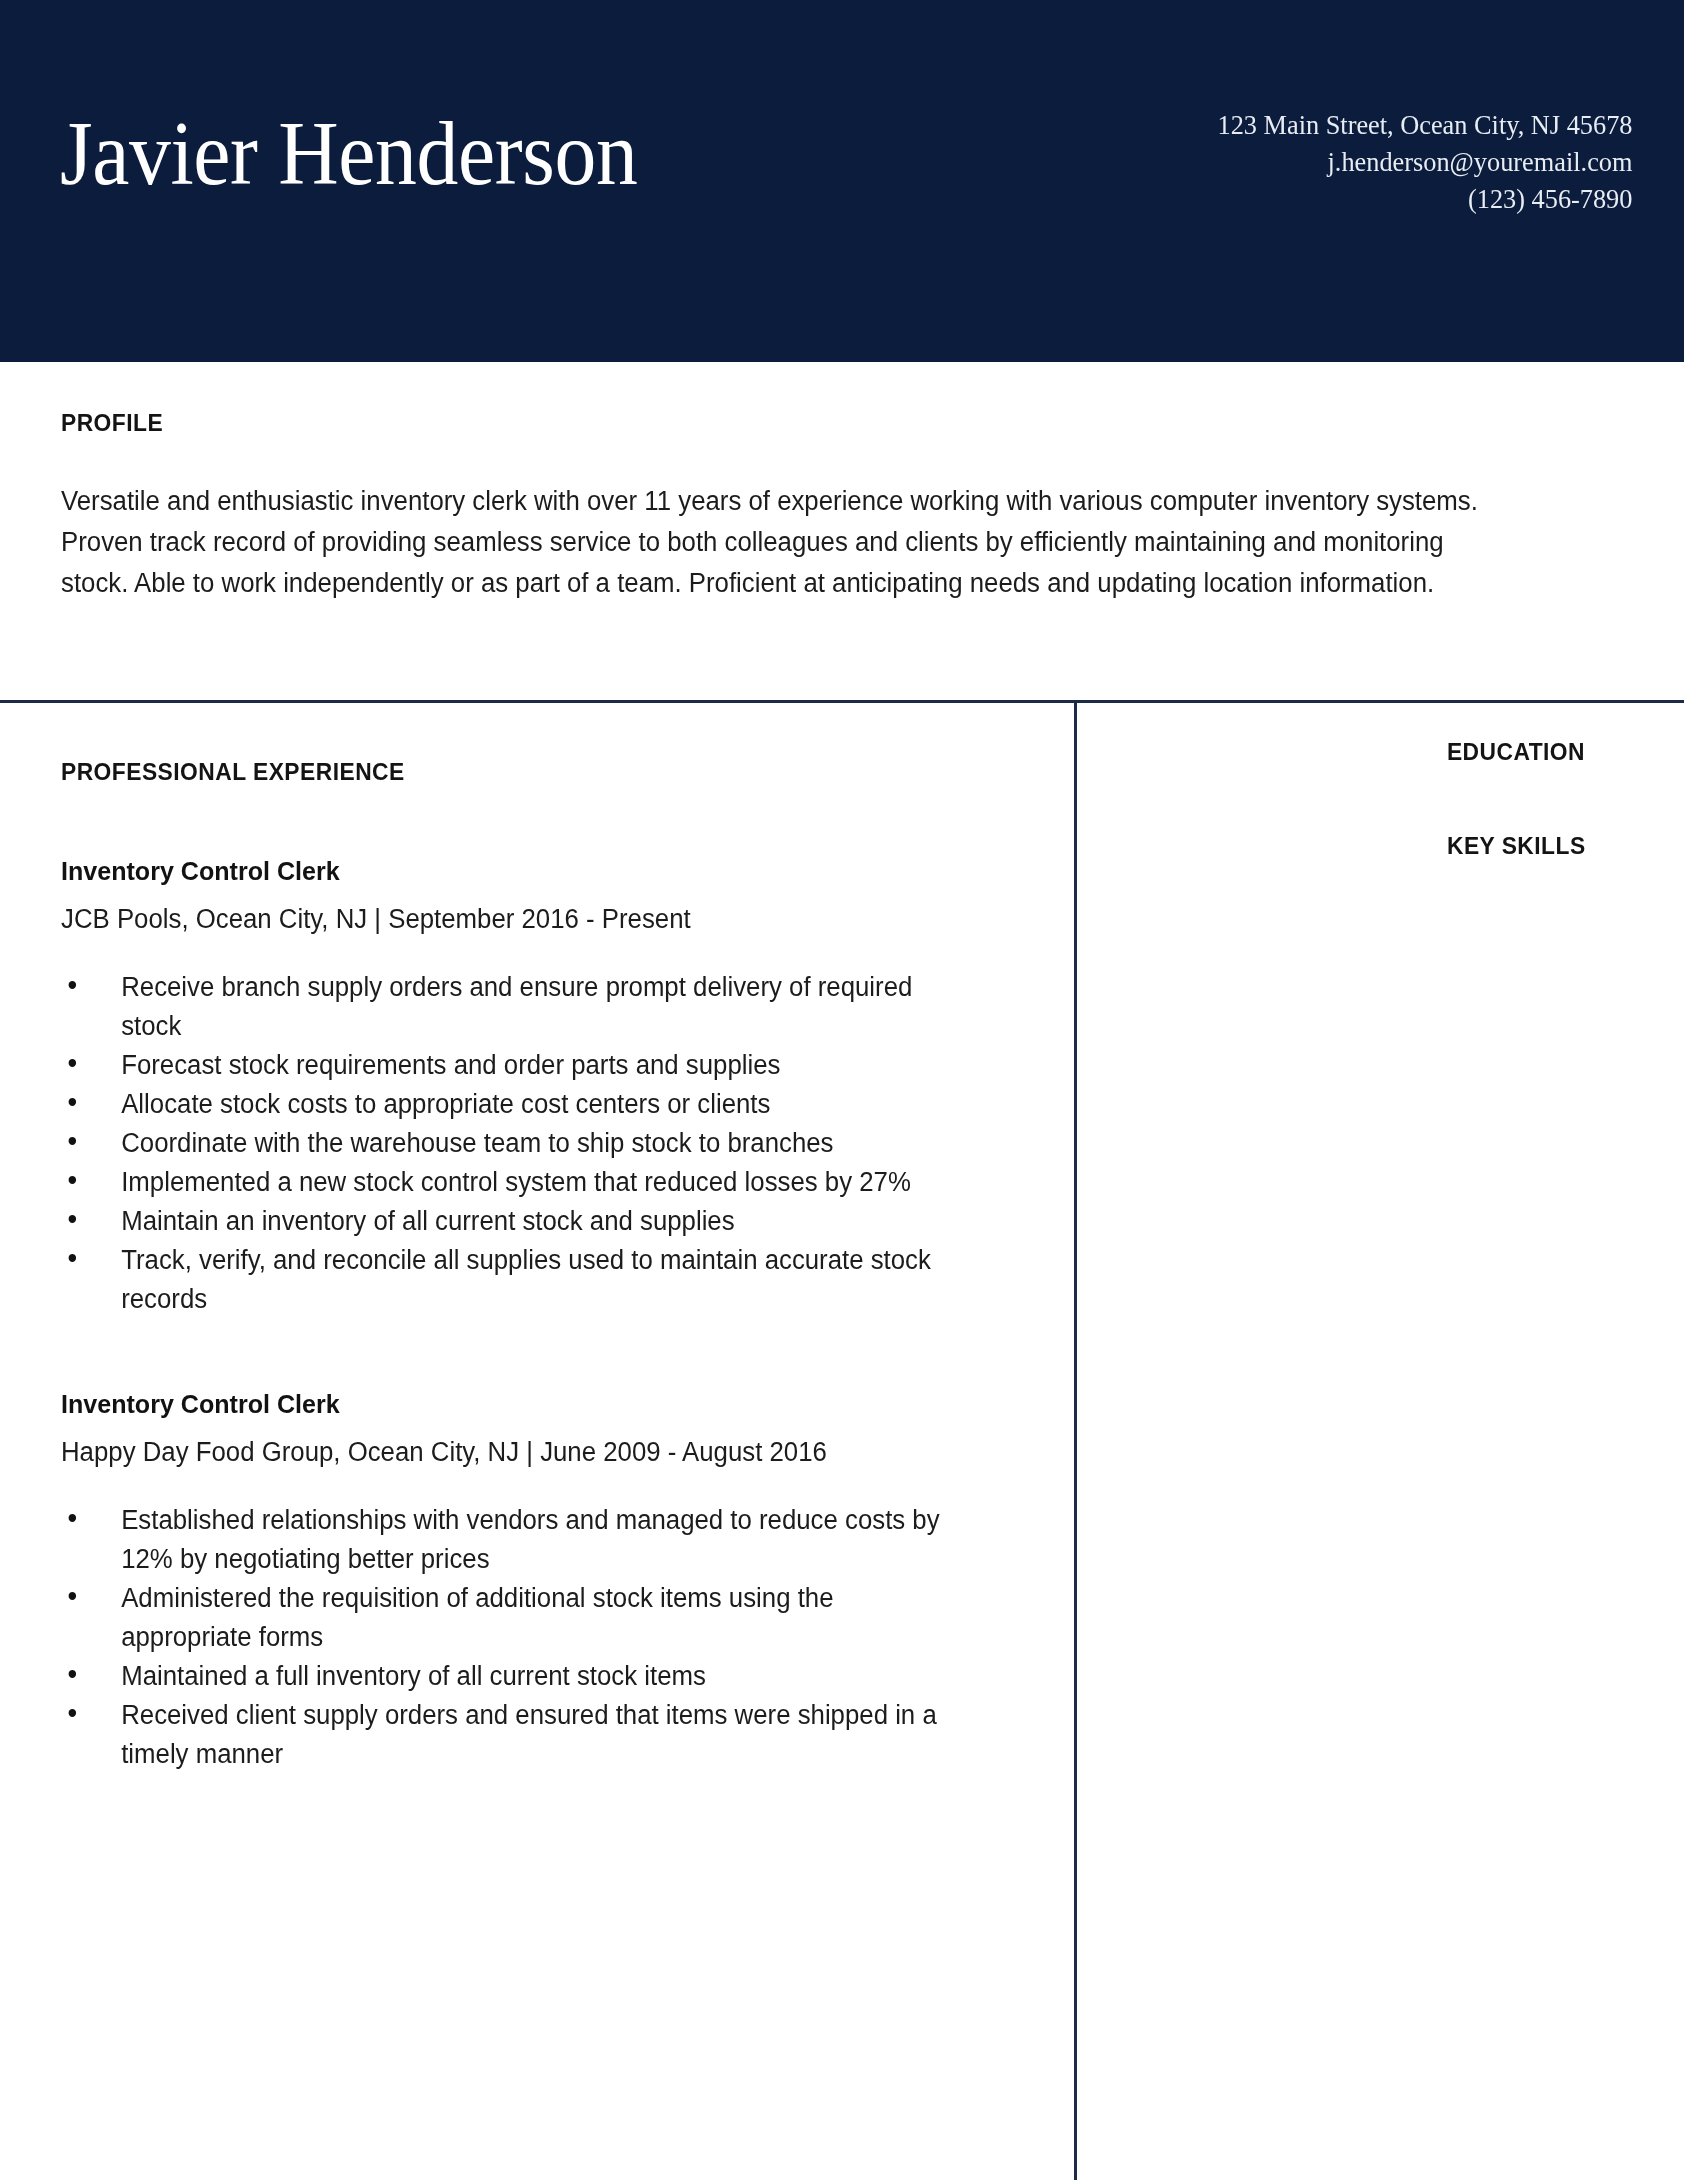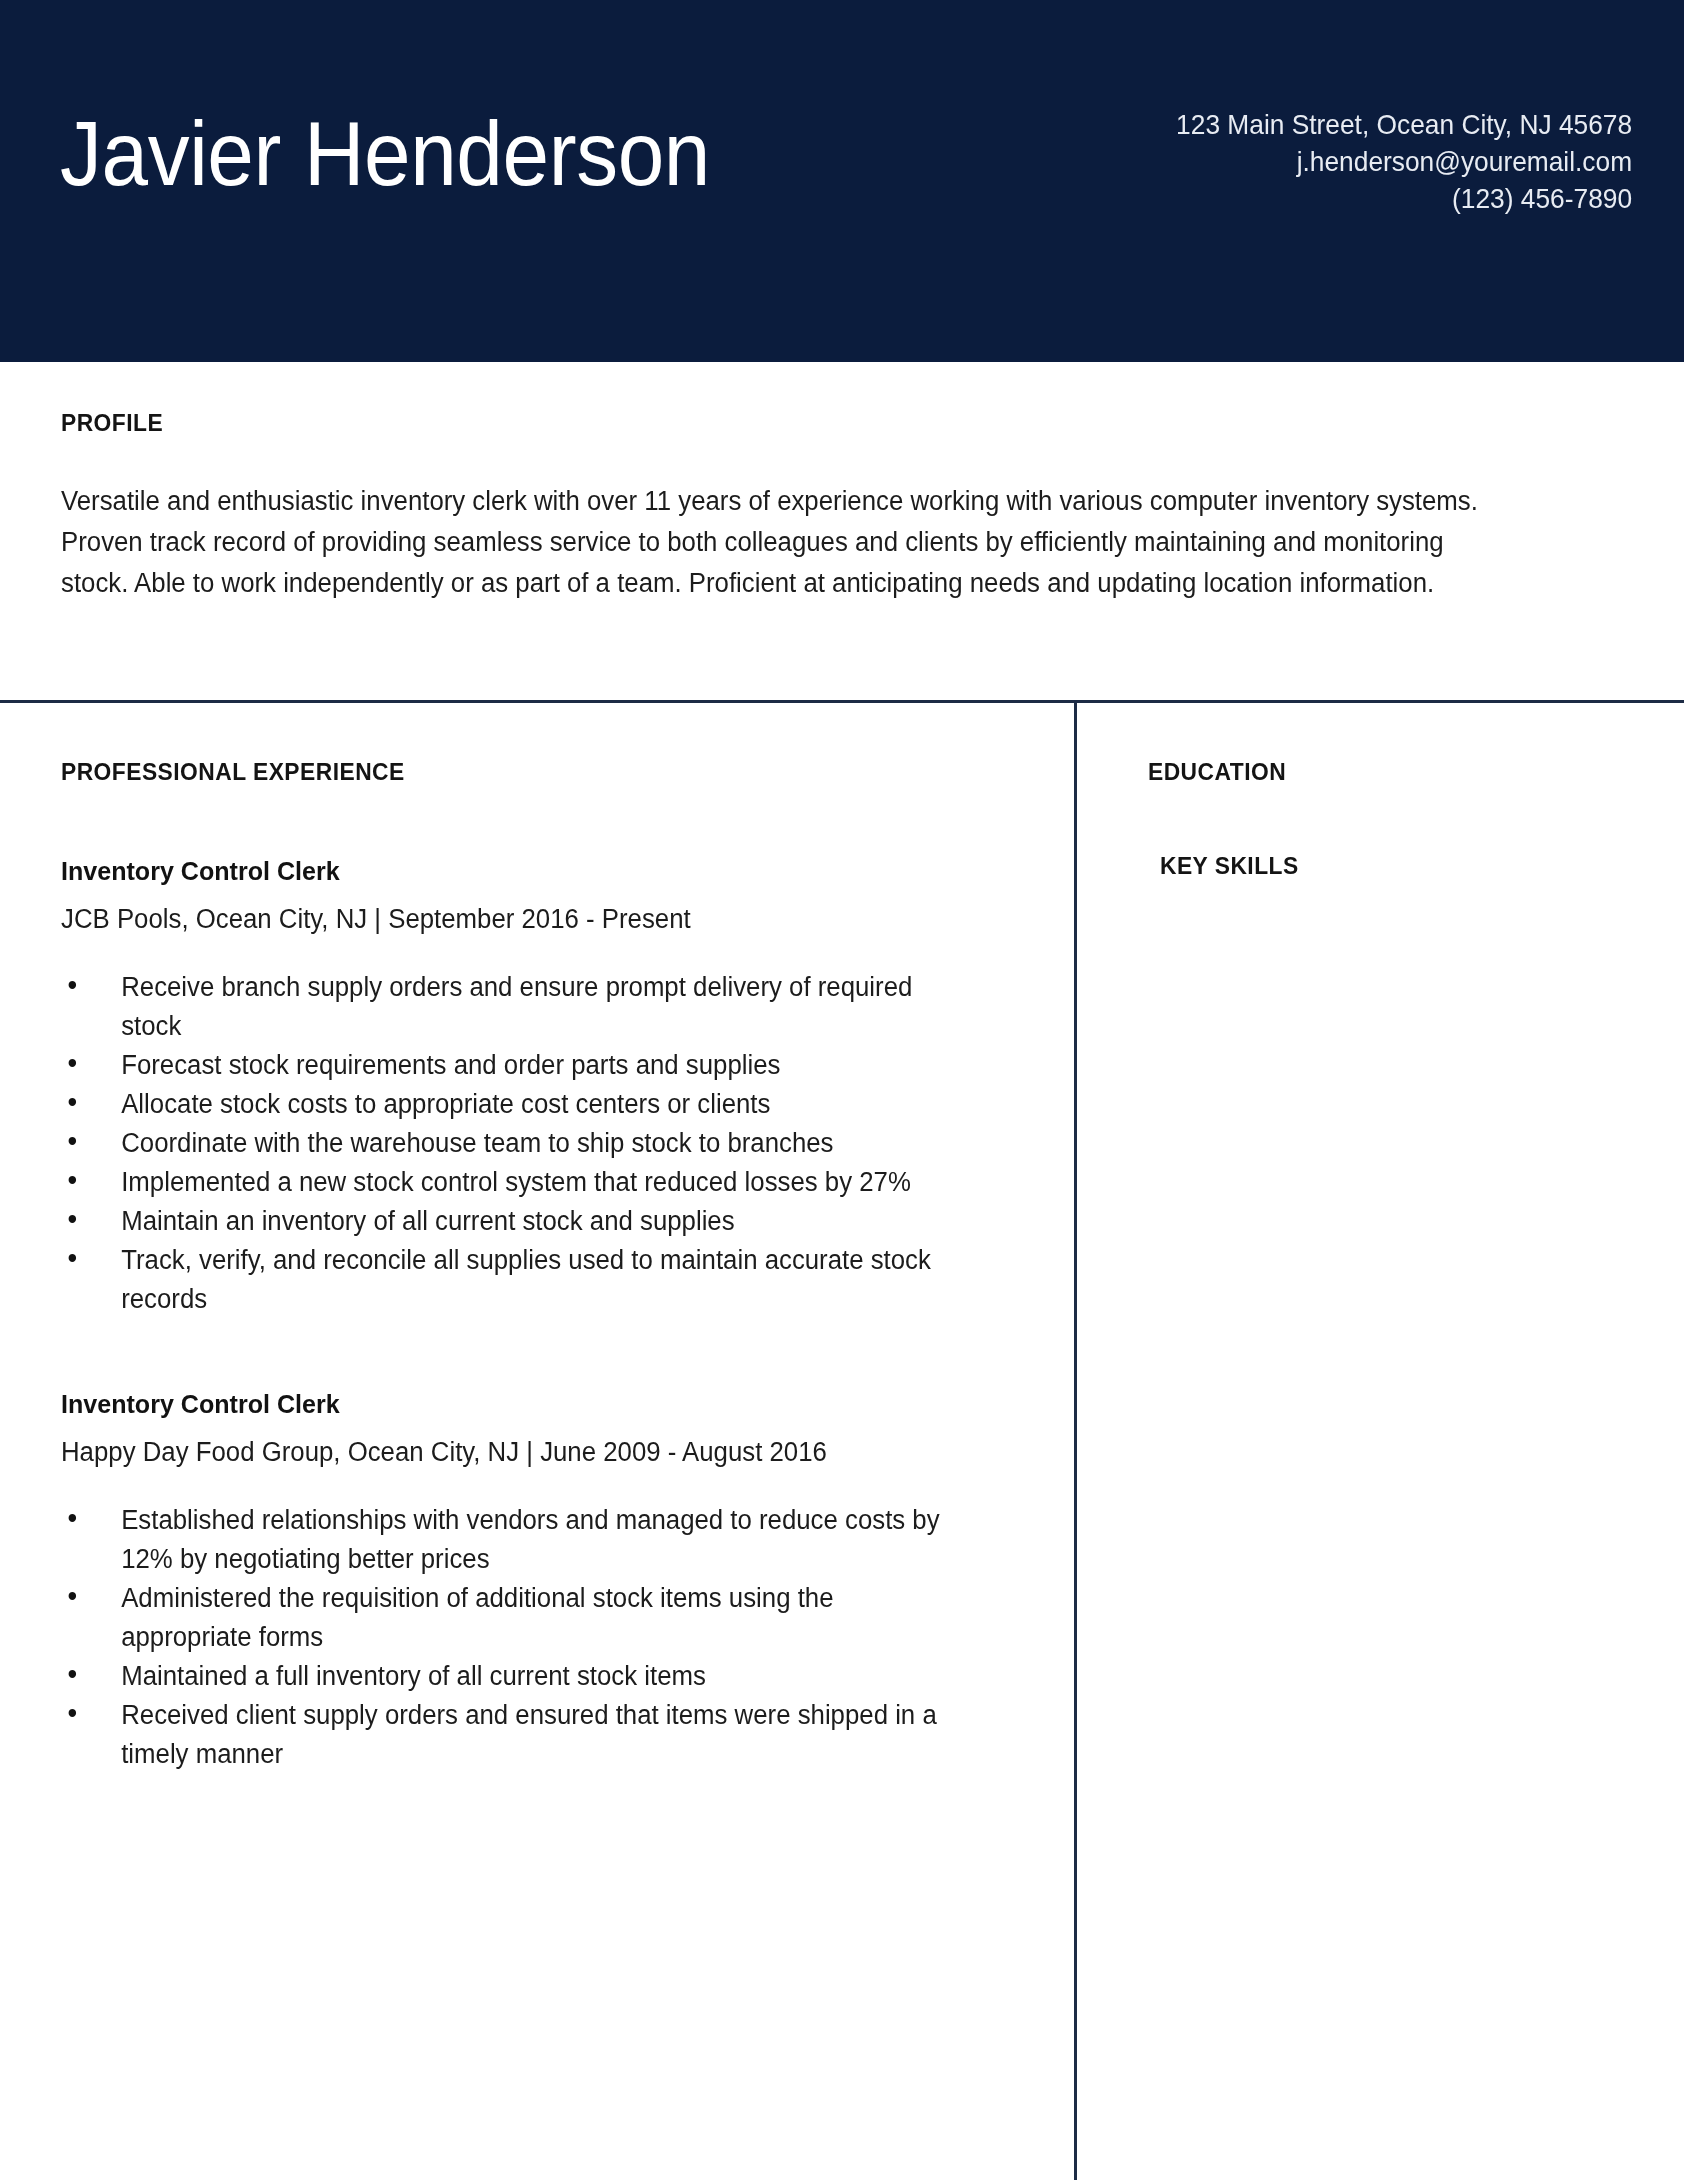--- a/index.html
+++ b/index.html
@@ -20,20 +20,21 @@
     box-sizing: border-box;
   }
 
   
   .header {
     position: relative;
     width: 100%;
     height: 362px;
     background: #0b1c3d;
     box-sizing: border-box;
+    font-family: Liberation Serif, serif;
   }
   .header-name {
     position: absolute;
     left: 60px;
     top: 109px;
     font-size: 90px;
     line-height: 1.0;
     color: #ffffff;
     font-weight: 400;
     letter-spacing: -0.4px;
@@ -103,22 +104,23 @@
   
   .col-left {
     position: absolute;
     left: 61px;
     top: 758px;
     width: 946px;
   }
   .col-right {
     position: absolute;
     left: 1148px;
-    top: 758px;
+    top: 738px;
     width: 460px;
+    text-align: right;
   }
 
   .exp-heading, .edu-heading, .skills-heading {
     margin-bottom: 0;
   }
 
   .job {
     margin-top: 68px;
   }
   .job-title {

